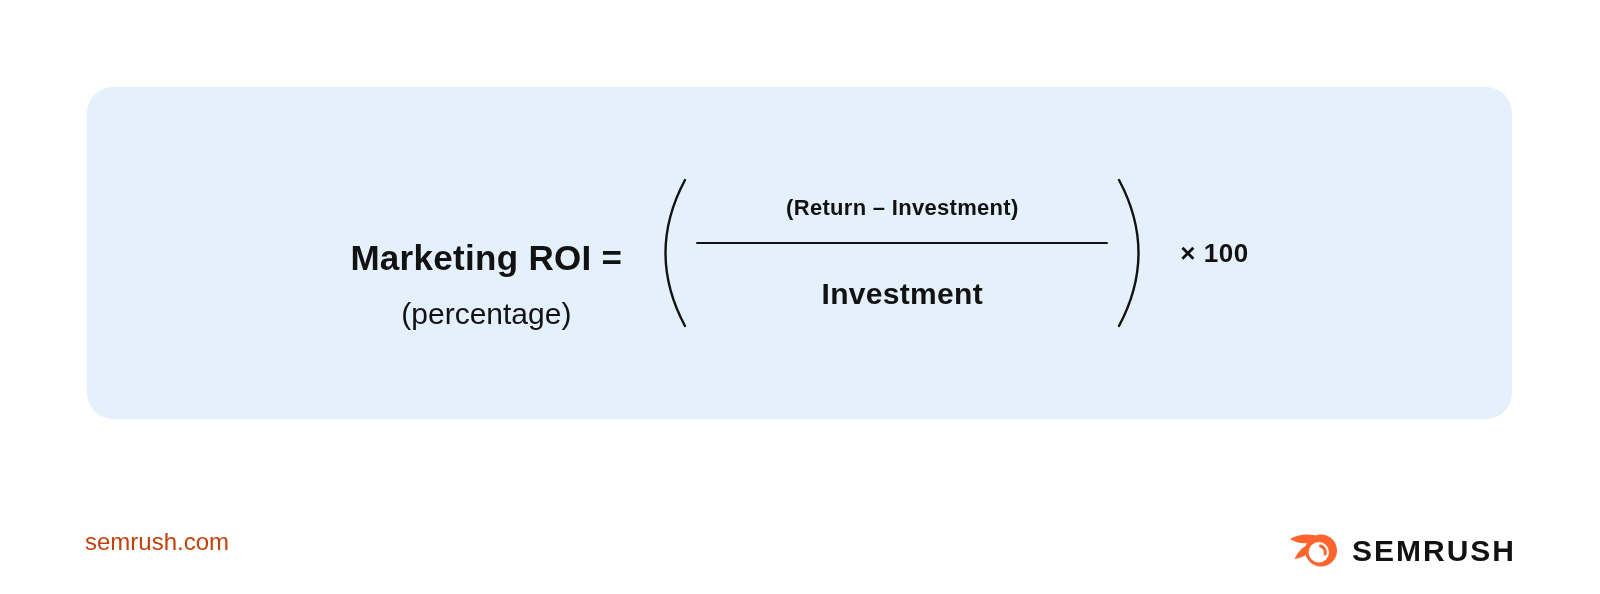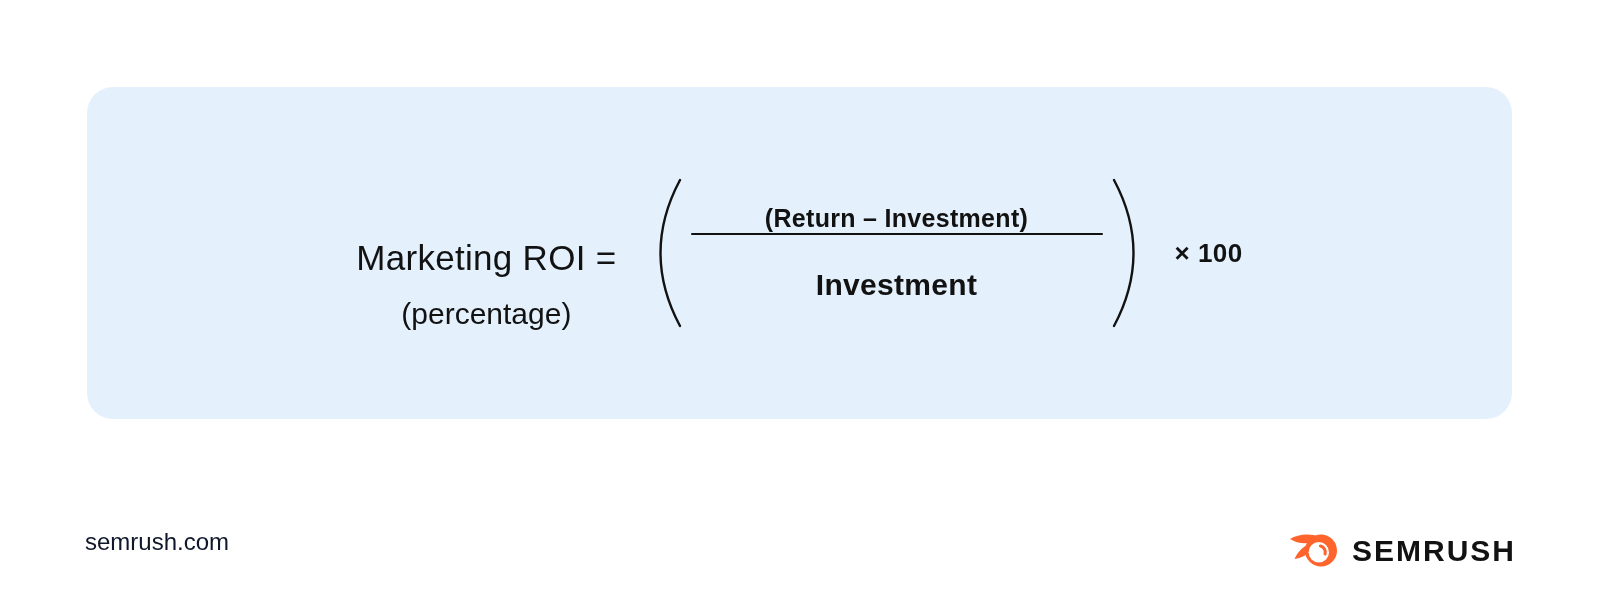--- a/index.html
+++ b/index.html
@@ -16,38 +16,38 @@
     position:absolute; left:87px; top:87px;
     width:1425px; height:332px;
     background:var(--panel-bg,#E4F1FC);
     border-radius:26px;
   }
   .formula-row {
     position:absolute; inset:0;
     display:flex; align-items:center; justify-content:center;
   }
   .lhs { text-align:center; transform:translateY(31px); margin-right:36px; }
-  .lhs-line1 { font-size:35px; font-weight:normal; letter-spacing:.3px; line-height:1.25; }
+  .lhs-line1 { font-size:35px; font-weight:bold; letter-spacing:.3px; line-height:1.25; }
   .lhs-line2 { font-size:30px; font-weight:normal; margin-top:16px; line-height:1.2; }
 
   .paren { flex:none; width:30px; height:150px; overflow:visible; }
   .paren path { stroke:var(--text,#121212); stroke-width:2.4; fill:none; stroke-linecap:round; }
   .paren-left  { margin-right:8px; }
   .paren-right { margin-left:8px; }
 
   .fraction { width:412px; text-align:center; }
-  .numerator   { font-size:25px; font-weight:bold; letter-spacing:.3px; }
+  .numerator   { font-size:22px; font-weight:bold; padding-bottom:21px; letter-spacing:.3px; }
   .frac-line   { height:2px; width:100%; background:var(--text,#121212); border-radius:1px; }
   .denominator { font-size:30px; font-weight:bold; padding-top:33px; letter-spacing:.3px; }
 
   .multiplier { font-size:26px; font-weight:bold; margin-left:34px; letter-spacing:.5px; }
 
   .site {
     position:absolute; left:85px; top:528px;
-    font-size:24px; font-weight:normal; color:#0f172a;
+    font-size:24px; font-weight:normal; color:#c2410c;
   }
   .logo {
     position:absolute; left:1289px; top:533px;
     height:36px; display:flex; align-items:flex-start;
   }
   .logo-icon { width:50px; height:36px; flex:none; }
   .wordmark {
     font-size:30px; font-weight:bold; letter-spacing:2px;
     margin-left:13px; color:var(--text,#121212); line-height:36px;
   }

